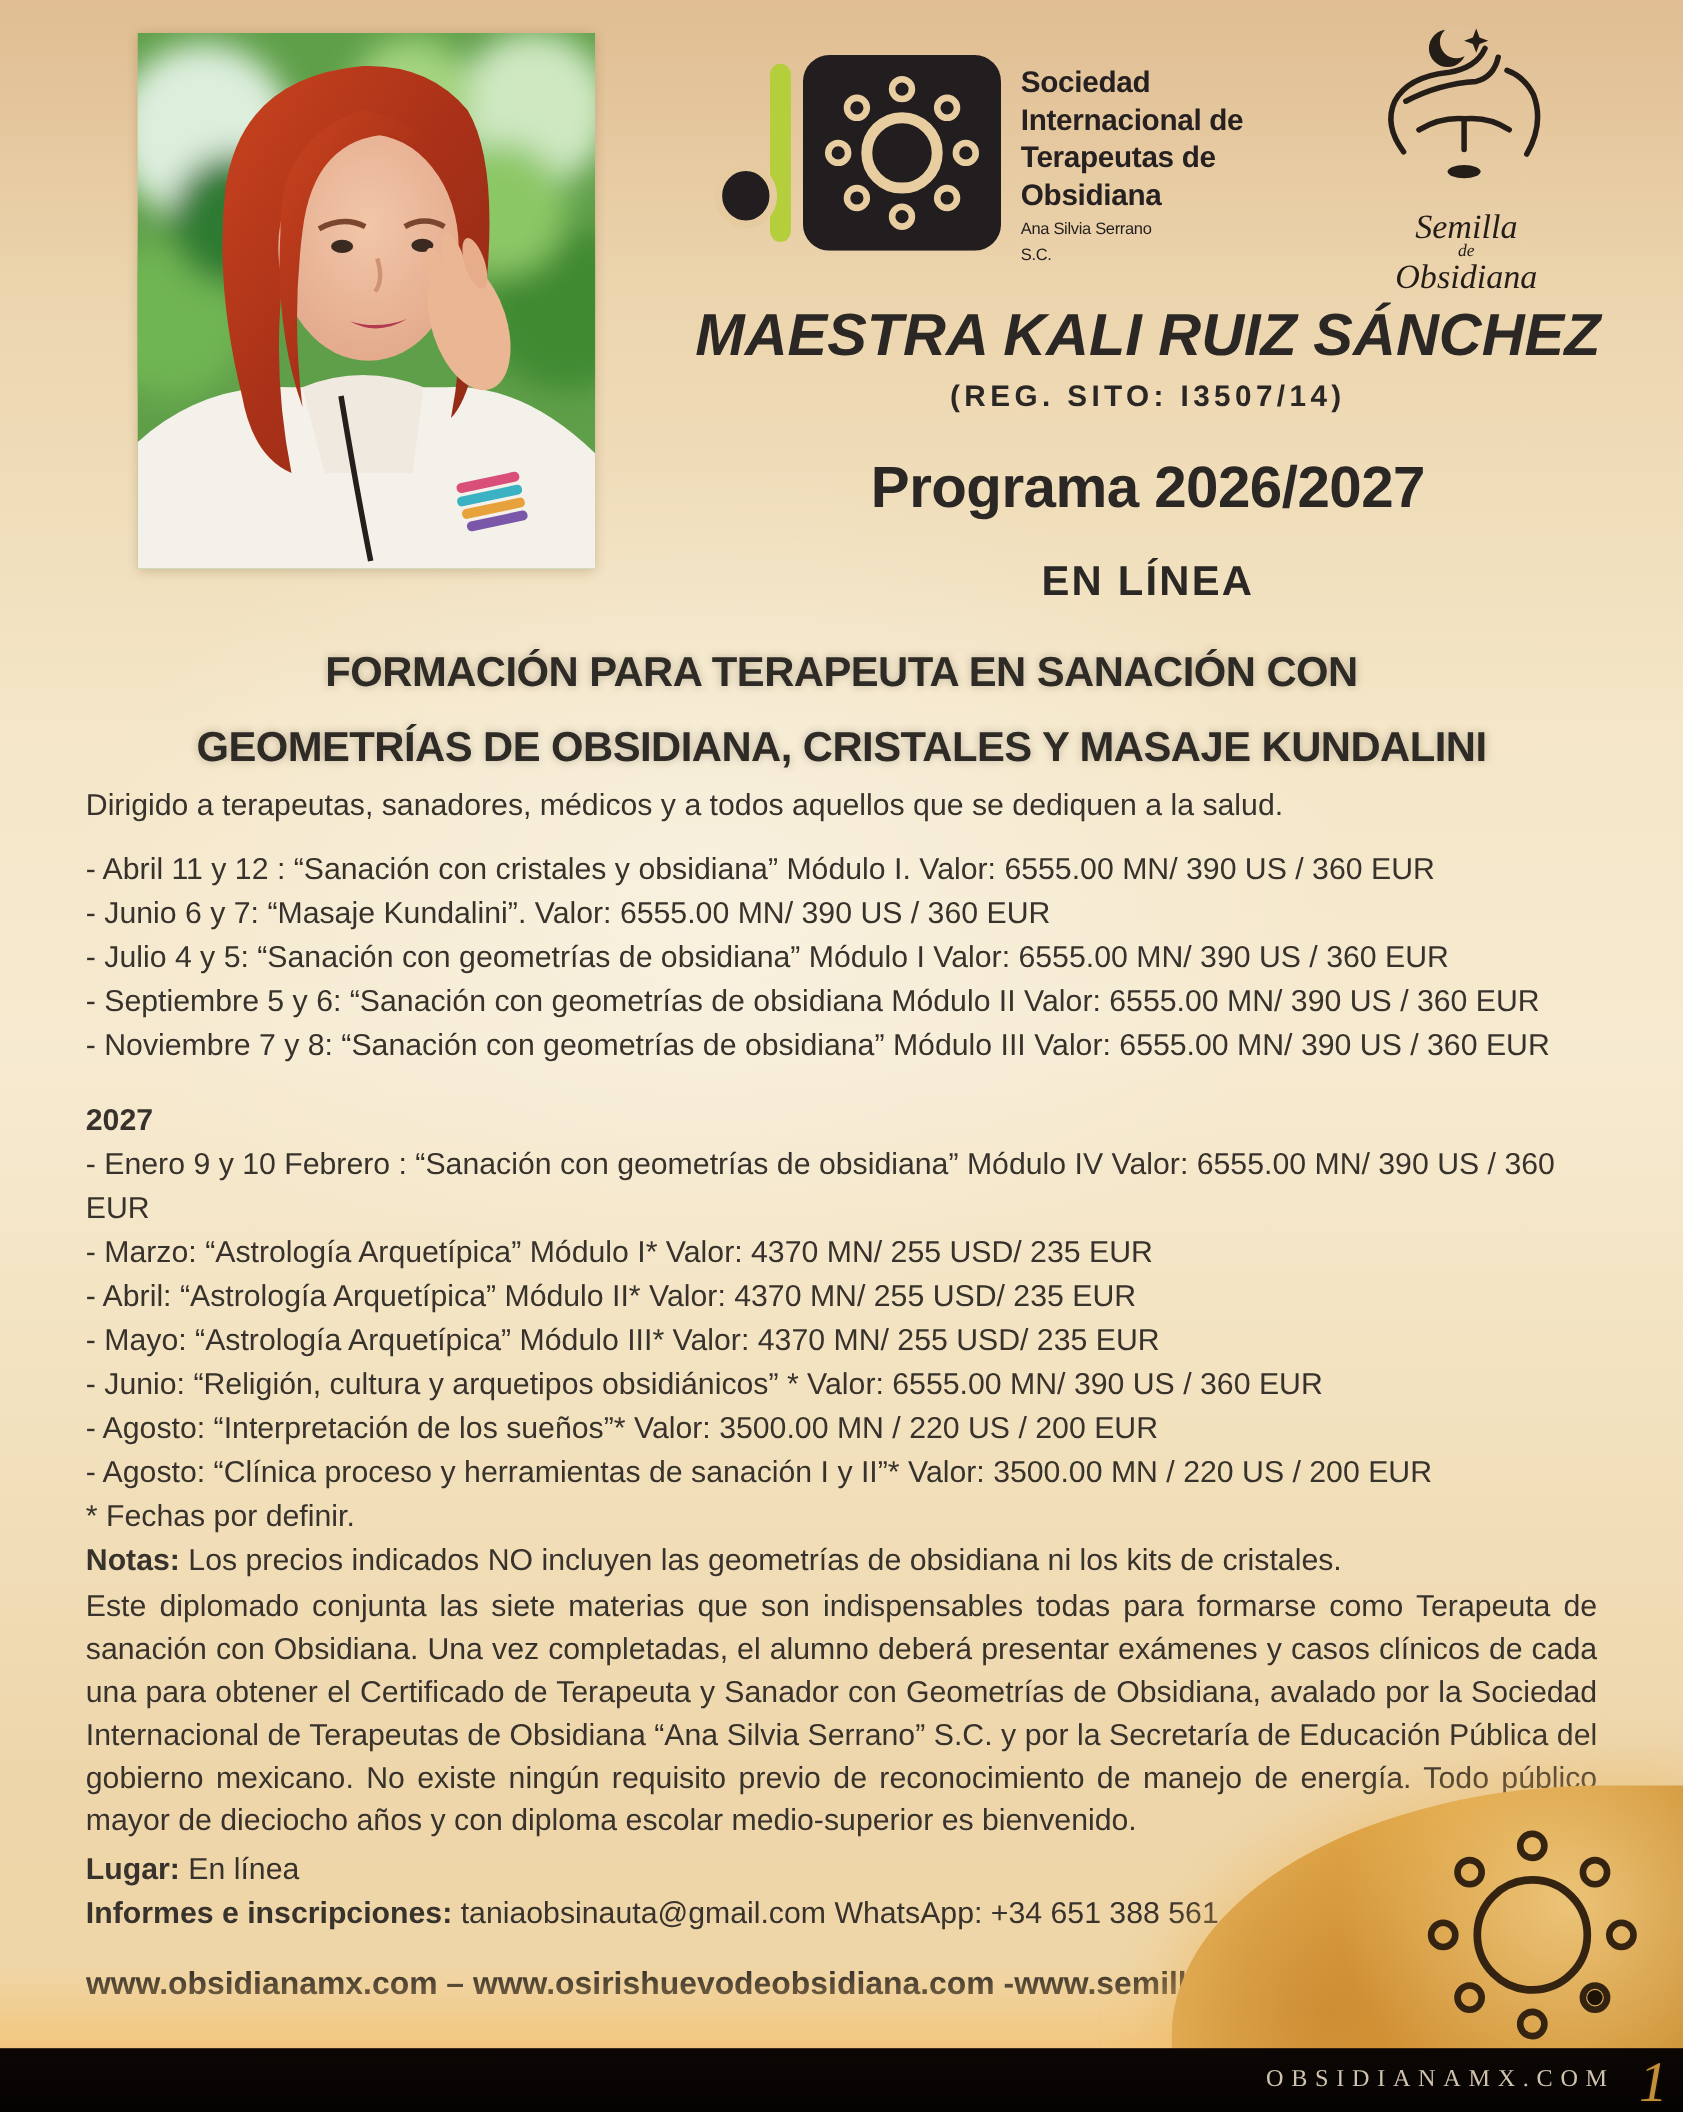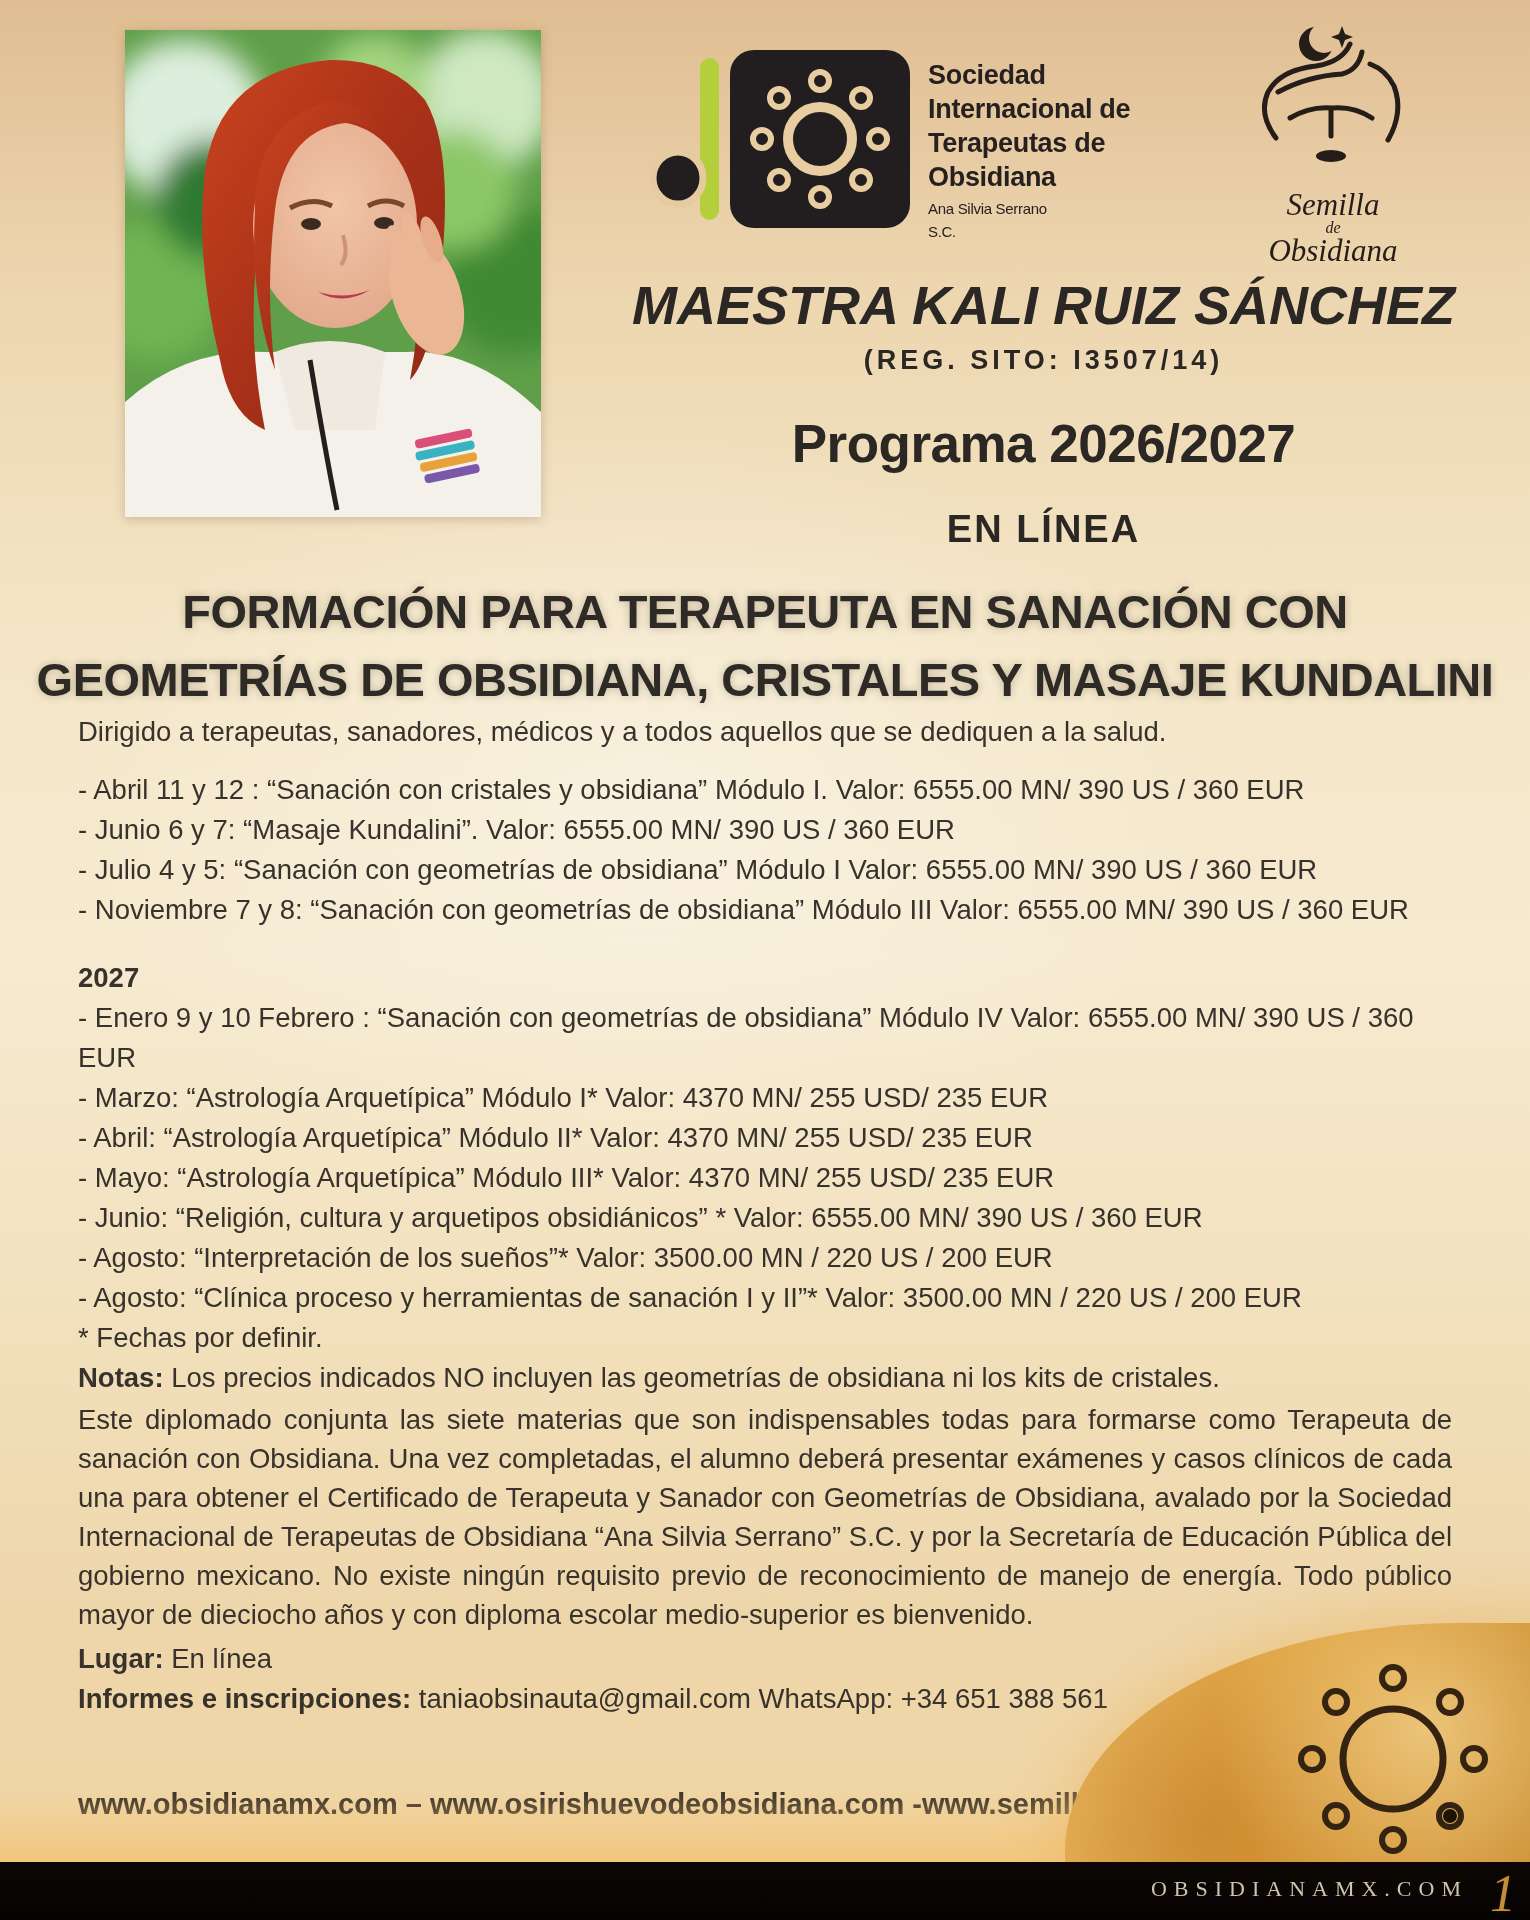--- a/index.html
+++ b/index.html
@@ -23,21 +23,21 @@
   .semilla-script{font-family:"Liberation Serif",serif;font-style:italic;}
   .semilla-w1{font-size:31px;line-height:30px;}
   .semilla-w2{font-size:16px;line-height:15px;}
   .semilla-w3{font-size:31px;line-height:32px;}
   
   .titles{left:565px;right:8px;top:280px;text-align:center;color:#2b2724;}
   .t-name{font-size:54px;font-weight:bold;letter-spacing:0;line-height:50px;font-style:italic;}
   .t-reg{font-size:27px;font-weight:bold;letter-spacing:4px;margin-top:15px;}
   .t-prog{font-size:53px;font-weight:bold;margin-top:37px;letter-spacing:-.5px;}
   .t-mod{font-size:38px;font-weight:bold;letter-spacing:2px;margin-top:34px;}
-  .main-title{left:0;right:0;top:578px;text-align:center;font-size:47px;font-weight:bold;
+  .main-title{left:0;right:0;top:578px;text-align:center;font-size:38px;font-weight:bold;
     line-height:68px;letter-spacing:-.5px;color:#2e2a26;text-shadow:0 0 8px rgba(60,45,25,.28);}
   
   .body{left:78px;right:78px;top:712px;font-size:27.5px;line-height:40px;}
   .audience{margin-bottom:18px;}
   .yr{font-weight:bold;}
   .blk-2027{margin-top:28px;}
   .desc{text-align:justify;line-height:39px;margin-top:2px;}
   .lbl{font-weight:bold;}
   .lugar{margin-top:5px;}
   .websites{left:0;right:120px;top:1788px;text-align:center;font-weight:bold;font-size:29px;color:#332e28;}
@@ -189,20 +189,21 @@
     <div>GEOMETRÍAS DE OBSIDIANA, CRISTALES Y MASAJE KUNDALINI</div>
   </div>
 
   <div class="abs body">
     <div class="audience">Dirigido a terapeutas, sanadores, médicos y a todos aquellos que se dediquen a la salud.</div>
 
     <div>
       <div>- Abril 11 y 12 : “Sanación con cristales y obsidiana” Módulo I. Valor: 6555.00 MN/ 390 US / 360 EUR</div>
       <div>- Junio 6 y 7: “Masaje Kundalini”. Valor: 6555.00 MN/ 390 US / 360 EUR</div>
       <div>- Julio 4 y 5: “Sanación con geometrías de obsidiana” Módulo I Valor: 6555.00 MN/ 390 US / 360 EUR</div>
+      <div>- Septiembre 5 y 6: “Sanación con geometrías de obsidiana Módulo II Valor: 6555.00 MN/ 390 US / 360 EUR</div>
       <div>- Noviembre 7 y 8: “Sanación con geometrías de obsidiana” Módulo III Valor: 6555.00 MN/ 390 US / 360 EUR</div>
     </div>
 
     <div class="blk-2027">
       <div class="yr">2027</div>
       <div>- Enero 9 y 10 Febrero : “Sanación con geometrías de obsidiana” Módulo IV Valor: 6555.00 MN/ 390 US / 360 EUR</div>
       <div>- Marzo: “Astrología Arquetípica” Módulo I* Valor: 4370 MN/ 255 USD/ 235 EUR</div>
       <div>- Abril: “Astrología Arquetípica” Módulo II* Valor: 4370 MN/ 255 USD/ 235 EUR</div>
       <div>- Mayo: “Astrología Arquetípica” Módulo III* Valor: 4370 MN/ 255 USD/ 235 EUR</div>
       <div>- Junio: “Religión, cultura y arquetipos obsidiánicos” * Valor: 6555.00 MN/ 390 US / 360 EUR</div>

